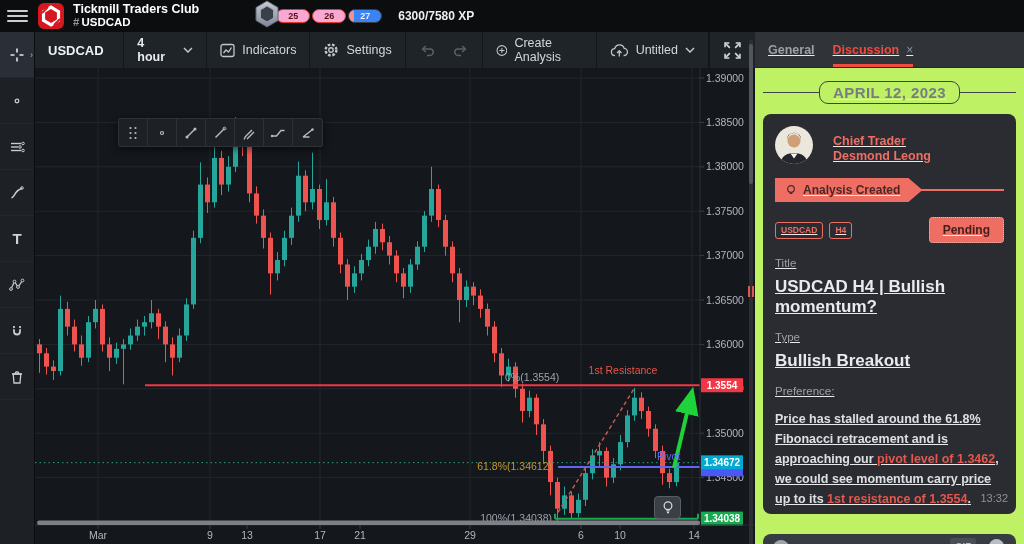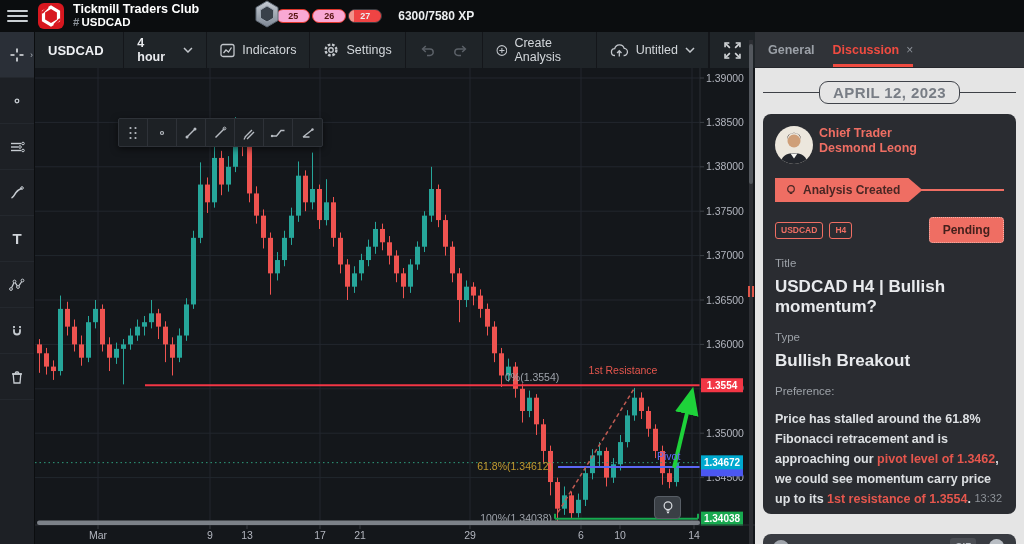--- a/index.html
+++ b/index.html
@@ -18,21 +18,21 @@
   .logo { width:26px; height:26px; margin-left:3px; }
   .titleblock { margin-left:9px; line-height:13px; }
   .clubname { font-size:12.5px; font-weight:bold; color:#ffffff; }
   .channel { font-size:11.5px; font-weight:bold; color:#ffffff; }
   .channel .hash { color:#8d939a; margin-right:2px; }
   .hexwrap { margin-left:55px; position:relative; z-index:2; }
   .pills { display:flex; align-items:center; margin-left:-6px; }
   .pill { height:14px; min-width:34px; display:flex; align-items:center; justify-content:center;
           font-size:9px; font-weight:bold; border-radius:7px; margin-left:2px; padding:0 8px; }
   .pill.filled { background:#f9a8d4; border:1.5px solid #df372c; color:#551410; }
-  .pill.dark { background:#ef4444; border:1px solid #3a3d42; color:#eceef0; position:relative; overflow:hidden; }
+  .pill.dark { background:#3b82f6; border:1px solid #3a3d42; color:#eceef0; position:relative; overflow:hidden; }
   .pill.dark i { position:absolute; left:0; top:0; bottom:0; width:5px; background:#f0938c; }
   .xp { margin-left:16px; font-size:12px; font-weight:bold; color:#eceef0; }
 
   
   .sidebar { position:absolute; left:0; top:32px; bottom:0; width:35px;
              background:#1d2025; border-right:1px solid #0b0d0f; z-index:4; }
   .tool { height:46px; display:flex; align-items:center; justify-content:center;
           border-bottom:1px solid #24282e; color:#c6cbd1; position:relative; cursor:pointer; }
   .tool.active { background:#2a2f37; }
   .tool.active .expand { position:absolute; right:1px; top:50%; transform:translateY(-50%);
@@ -59,53 +59,53 @@
   .fcell { width:29px; height:27px; display:flex; align-items:center; justify-content:center;
            border-right:1px solid #2e3238; color:#b7bcc2; cursor:pointer; }
   .fcell:last-child { border-right:none; }
 
   .bulb-btn { position:absolute; left:619px; top:464px; width:27px; height:23px;
               background:#3a3f45; border:1px solid #585e66; border-radius:4px;
               display:flex; align-items:center; justify-content:center; cursor:pointer; z-index:3; }
 
   
   .rpanel { position:absolute; left:755px; top:32px; width:269px; height:512px;
-            background:#e5e5e5; overflow:hidden; z-index:4; }
+            background:#bef264; overflow:hidden; z-index:4;text-decoration:underline; }
   .tabbar { height:36px; background:#303338; border-bottom:1px solid #26282d;
             display:flex; align-items:stretch; padding:0 13px; gap:18px; }
   .tab { display:flex; align-items:center; font-size:12.5px; font-weight:bold;
          color:#9ba0a7; cursor:pointer; }
   .tab.active { color:#f04b40; box-shadow:inset 0 -3px 0 #f04b40; }
   .tab .closex { color:#8b9097; font-weight:normal; margin-left:7px; font-size:12px; }
   .tab.edit { color:#dfe2e6; }
 
   .datebar { margin:13px 8px 0 8px; display:flex; align-items:center; }
   .dline { flex:1; height:1px; background:#3e4147; }
   .datepill { border:1px solid #40434a; border-radius:9px; padding:2px 13px;
               font-size:15px; font-weight:bold; color:#787d85; letter-spacing:.4px; }
 
   .card { margin:10px 8px 0 8px; height:400px; background:#2a2c31; border-radius:8px;
           padding:12px 12px 10px 12px; position:relative; overflow:hidden; }
-  .author-row { display:flex; gap:6px; align-items:flex-start; }
+  .author-row { display:flex; gap:20px; align-items:flex-end; }
   .author-texts { line-height:15px; font-size:12.5px; font-weight:bold; color:#ef6e63; }
   .ribbon-row { margin-top:14px; display:flex; align-items:center; }
   .ribbon { background:#ef6e63; color:#4a2724; height:24px; padding:0 22px 0 10px;
             display:flex; align-items:center; gap:6px; font-size:12px; font-weight:bold;
             clip-path:polygon(0 0, calc(100% - 14px) 0, 100% 50%, calc(100% - 14px) 100%, 0 100%); }
   .ribbon-line { flex:1; height:2px; background:#ef6e63; margin-left:-3px; }
   .chips-row { margin-top:15px; display:flex; align-items:center; gap:6px; }
   .chip { border:1px solid #ef6e63; color:#ef6e63; font-size:8.5px; font-weight:bold;
           padding:2.5px 5px; border-radius:3px; }
   .pending { margin-left:auto; background:#ef6e63; color:#44201c; font-size:12px; font-weight:bold;
              padding:5px 13px; border-radius:4px; border:1px dotted #f7b3aa; cursor:pointer; }
   .flabel { margin-top:14px; font-size:11.5px; color:#9da2a8; }
   .fvalue { margin-top:8px; font-size:17px; font-weight:bold; color:#e8eaed; }
   .para { margin-top:12px; font-size:12.5px; font-weight:600; line-height:20px; color:#dde0e3; }
   .para .red { color:#e5564d; font-weight:bold; }
-  .tstamp { position:absolute; right:14px; bottom:10px; font-size:11px; color:#8d9298; }
+  .tstamp { position:absolute; right:8px; bottom:10px; font-size:11px; color:#8d9298; }
 
   .inputbar { position:absolute; left:8px; right:8px; top:502px; height:44px;
               background:#383b41; border-radius:8px; }
   .plus-circ { position:absolute; left:10px; top:6px; width:16px; height:16px;
                border-radius:50%; background:#9fa4ab; cursor:pointer; }
   .gif-badge { position:absolute; right:40px; top:4px; background:#4a4d53; color:#b9bec4;
                font-size:9.5px; font-weight:bold; padding:2px 5px; border-radius:3px; cursor:pointer; }
   .emoji-circ { position:absolute; right:12px; top:5px; width:15px; height:15px;
                 border-radius:50%; background:#b9bec4; cursor:pointer; }
 

